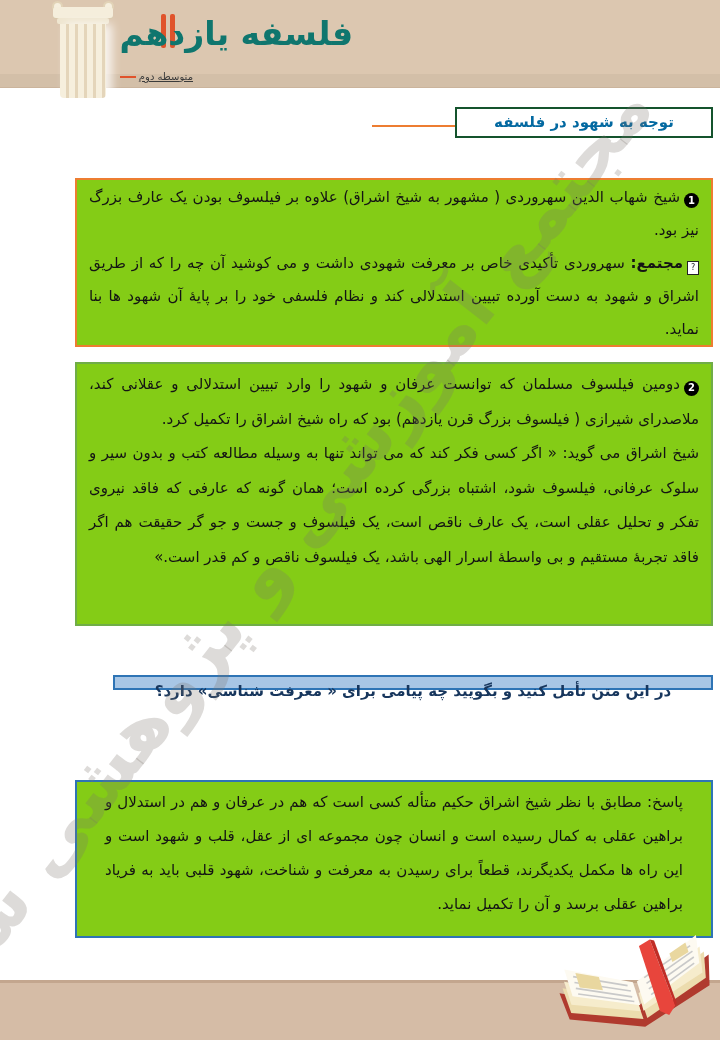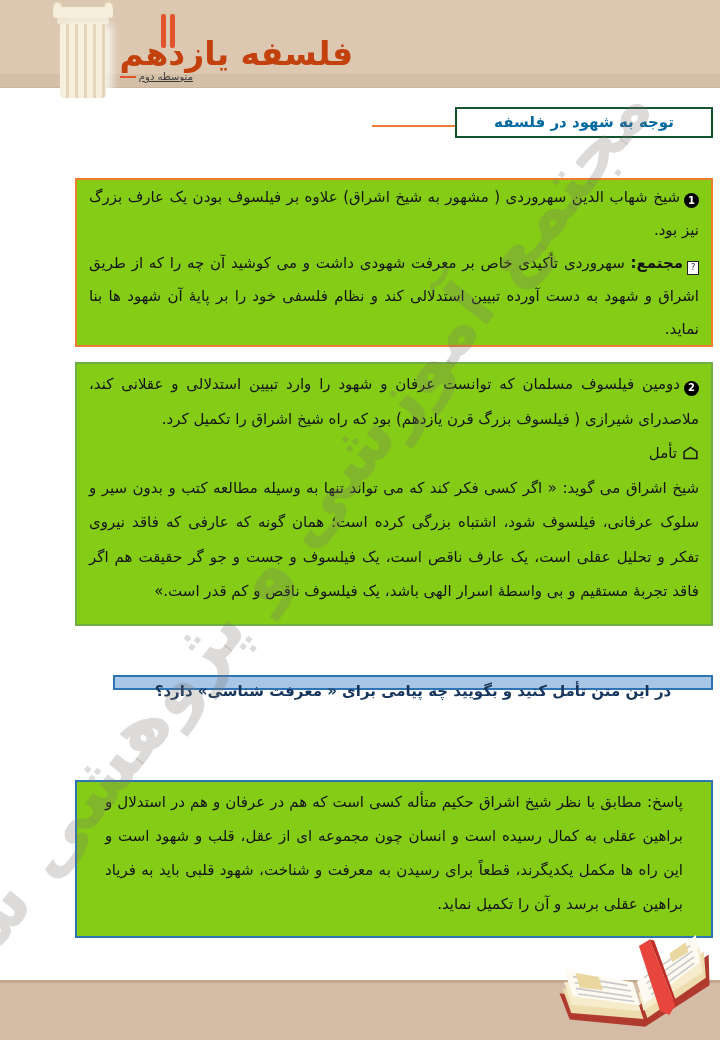--- a/index.html
+++ b/index.html
@@ -13,21 +13,21 @@
   .column{position:absolute;left:52px;top:0;width:62px;height:98px;z-index:3;}
   .col-volute{position:absolute;top:1px;width:11px;height:11px;border-radius:50%;background:#f6efde;border:2px solid #e2d3b7;box-sizing:border-box;}
   .col-volute.left{left:0;}
   .col-volute.right{right:0;}
   .col-cap{position:absolute;top:7px;left:1px;width:60px;height:11px;background:#f5eedc;border-radius:3px;box-shadow:0 1px 0 #d8c8ab;}
   .col-cap2{position:absolute;top:18px;left:5px;width:52px;height:6px;background:#efe6d0;border-radius:2px;}
   .col-shaft{position:absolute;top:24px;left:8px;width:46px;height:74px;
     background:repeating-linear-gradient(90deg,#f6efdd 0 6px,#e4d5ba 6px 9px);
     border-radius:0 0 4px 4px;box-shadow:6px 0 10px rgba(255,255,255,.8);}
   .logo{position:absolute;top:12px;right:367px;width:254px;height:66px;z-index:3;}
-  .logo-title{position:absolute;top:22px;right:0;width:100%;text-align:right;font-size:33px;font-weight:bold;color:#c2410c;letter-spacing:-1px;white-space:nowrap;}
+  .logo-title{position:absolute;top:2px;right:0;width:100%;text-align:right;font-size:33px;font-weight:bold;color:#0f766e;letter-spacing:-1px;white-space:nowrap;}
   .logo-mark{position:absolute;top:2px;left:62px;width:22px;height:34px;}
   .logo-mark i{position:absolute;top:0;width:5px;height:34px;background:#e0532b;border-radius:2px;}
   .logo-mark i.b1{left:0;}
   .logo-mark i.b2{left:9px;}
   .logo-sub{position:absolute;bottom:-4px;right:160px;font-size:10px;color:#3b3b3b;white-space:nowrap;text-decoration:underline;}
   .logo-sub::after{content:"";display:inline-block;width:16px;height:2px;background:#e0532b;margin:2px 3px;vertical-align:middle;}
   
   .watermark{
     position:absolute;top:408px;left:-100px;width:910px;z-index:5;pointer-events:none;
     transform:rotate(-52deg);text-align:center;font-size:74px;font-weight:bold;
@@ -99,25 +99,20 @@
   <div class="title-leader"></div>
   <div class="title-box">توجه به شهود در فلسفه</div>
 
   <div class="cbox box-orange">
     <p><span class="badge">1</span><span>شیخ شهاب الدین سهروردی ( مشهور به شیخ اشراق) علاوه بر فیلسوف بودن یک عارف بزرگ نیز بود.</span></p>
     <p><span class="note-icon">?</span><b>مجتمع:</b> <span>سهروردی تأکیدی خاص بر معرفت شهودی داشت و می کوشید آن چه را که از طریق اشراق و شهود به دست آورده تبیین استدلالی کند و نظام فلسفی خود را بر پایهٔ آن شهود ها بنا نماید.</span></p>
   </div>
 
   <div class="cbox box-green">
     <p><span class="badge">2</span><span>دومین فیلسوف مسلمان که توانست عرفان و شهود را وارد تبیین استدلالی و عقلانی کند، ملاصدرای شیرازی ( فیلسوف بزرگ قرن یازدهم) بود که راه شیخ اشراق را تکمیل کرد.</span></p>
-    <p>
-      <svg class="house-icon" width="17" height="14" viewBox="0 0 20 16">
-          <path d="M2.5 14.5 L2.5 6.5 L10 1.5 L17.5 6.5 L17.5 14.5 Z" fill="none" stroke="#1a1a1a" stroke-width="1.8"></path>
-        </svg><span>تأمل</span>
-    </p>
     <p>شیخ اشراق می گوید: « اگر کسی فکر کند که می تواند تنها به وسیله مطالعه کتب و بدون سیر و سلوک عرفانی، فیلسوف شود، اشتباه بزرگی کرده است؛ همان گونه که عارفی که فاقد نیروی تفکر و تحلیل عقلی است، یک عارف ناقص است، یک فیلسوف و جست و جو گر حقیقت هم اگر فاقد تجربهٔ مستقیم و بی واسطهٔ اسرار الهی باشد، یک فیلسوف ناقص و کم قدر است.»</p>
   </div>
 
   <div class="banner">در این متن تأمل کنید و بگویید چه پیامی برای « معرفت شناسی» دارد؟</div>
 
   <div class="cbox box-blue">
     <p>پاسخ: مطابق با نظر شیخ اشراق حکیم متأله کسی است که هم در عرفان و هم در استدلال و براهین عقلی به کمال رسیده است و انسان چون مجموعه ای از عقل، قلب و شهود است و این راه ها مکمل یکدیگرند، قطعاً برای رسیدن به معرفت و شناخت، شهود قلبی باید به فریاد براهین عقلی برسد و آن را تکمیل نماید.</p>
   </div>
 
   <div class="footer"></div>

